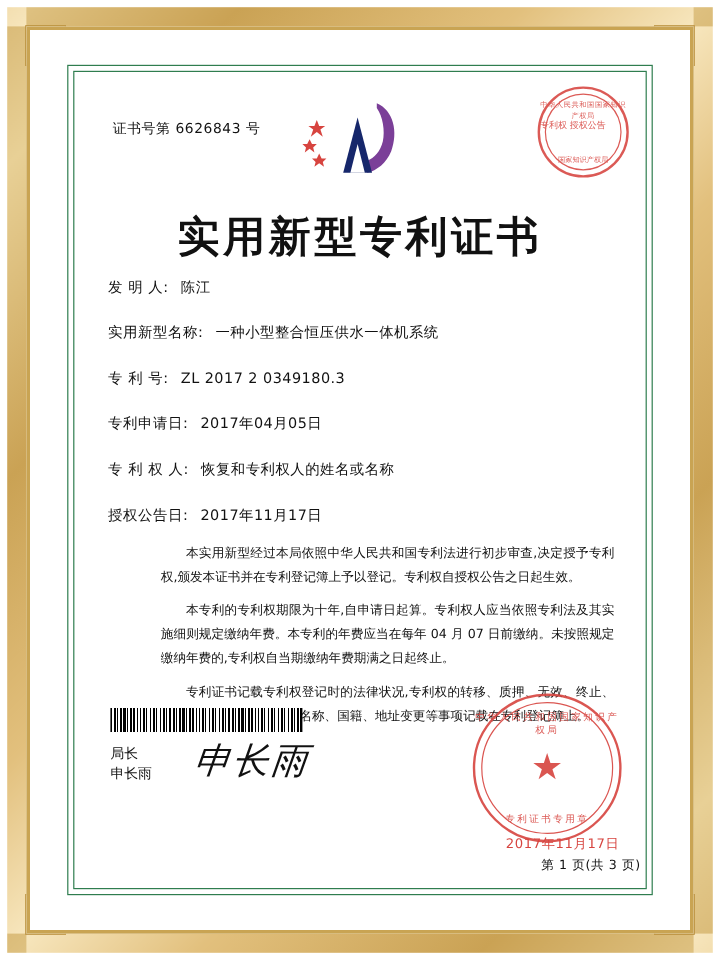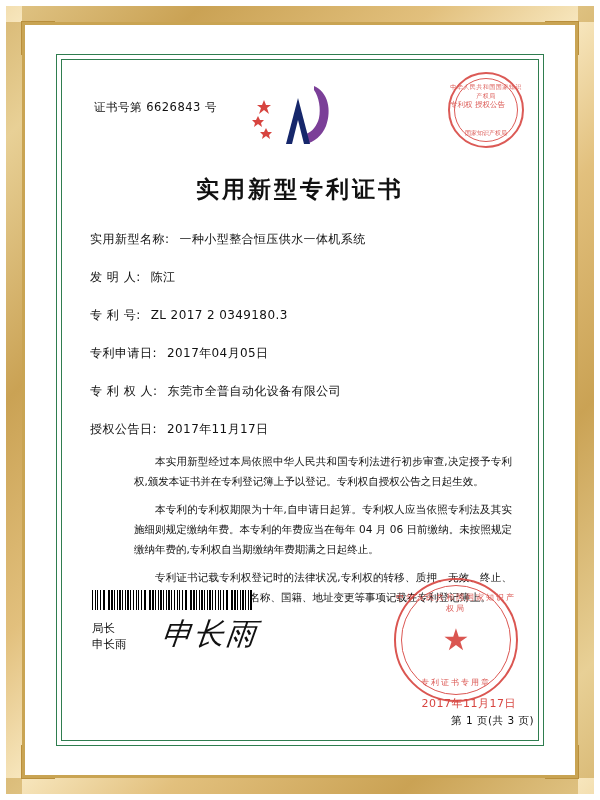--- a/index.html
+++ b/index.html
@@ -158,21 +158,21 @@
     width: 120px;
     height: 70px;
   }
 
   .title {
     position: absolute;
     left: 0;
     right: 0;
     top: 108px;
     text-align: center;
-    font-size: 23px;
+    font-size: 35px;
     font-weight: bold;
     letter-spacing: 3px;
     color: #111;
     font-family: "DejaVu Sans", sans-serif;
   }
 
   .fields {
     position: absolute;
     left: 24px;
     right: 18px;
@@ -345,48 +345,48 @@
         <polygon points="24,20 26,25 31,25 27,28 29,34 24,30 19,34 21,28 17,25 22,25" fill="#d7443f"></polygon>
         <polygon points="18,36 20,40 24,40 21,43 22,47 18,44 14,47 15,43 12,40 16,40" fill="#d7443f"></polygon>
         <polygon points="26,48 28,52 32,52 29,55 30,59 26,56 22,59 23,55 20,52 24,52" fill="#d7443f"></polygon>
       </svg>
     </div>
 
     <div class="title">实用新型专利证书</div>
 
     <div class="fields">
       <div class="field-row">
+        <span class="field-label">发 明 人:</span>
+        <span class="field-value">陈江</span>
+      </div>
+      <div class="field-row">
         <span class="field-label">实用新型名称:</span>
         <span class="field-value">一种小型整合恒压供水一体机系统</span>
       </div>
       <div class="field-row">
-        <span class="field-label">发 明 人:</span>
-        <span class="field-value">陈江</span>
-      </div>
-      <div class="field-row">
         <span class="field-label">专 利 号:</span>
         <span class="field-value">ZL 2017 2 0349180.3</span>
       </div>
       <div class="field-row">
         <span class="field-label">专利申请日:</span>
         <span class="field-value">2017年04月05日</span>
       </div>
       <div class="field-row">
         <span class="field-label">专 利 权 人:</span>
-        <span class="field-value">东莞市全普自动化设备有限公司</span>
+        <span class="field-value">恢复和专利权人的姓名或名称</span>
       </div>
       <div class="field-row">
         <span class="field-label">授权公告日:</span>
         <span class="field-value">2017年11月17日</span>
       </div>
     </div>
 
     <div class="paragraphs">
       <p>本实用新型经过本局依照中华人民共和国专利法进行初步审查,决定授予专利权,颁发本证书并在专利登记簿上予以登记。专利权自授权公告之日起生效。</p>
-      <p>本专利的专利权期限为十年,自申请日起算。专利权人应当依照专利法及其实施细则规定缴纳年费。本专利的年费应当在每年 04 月 06 日前缴纳。未按照规定缴纳年费的,专利权自当期缴纳年费期满之日起终止。</p>
+      <p>本专利的专利权期限为十年,自申请日起算。专利权人应当依照专利法及其实施细则规定缴纳年费。本专利的年费应当在每年 04 月 07 日前缴纳。未按照规定缴纳年费的,专利权自当期缴纳年费期满之日起终止。</p>
       <p>专利证书记载专利权登记时的法律状况,专利权的转移、质押、无效、终止、恢复和专利权人的姓名或名称、国籍、地址变更等事项记载在专利登记簿上。</p>
     </div>
 
     <div class="barcode"></div>
 
     <div class="signature-block">
       <div>局长</div>
       <div>申长雨</div>
     </div>
 

